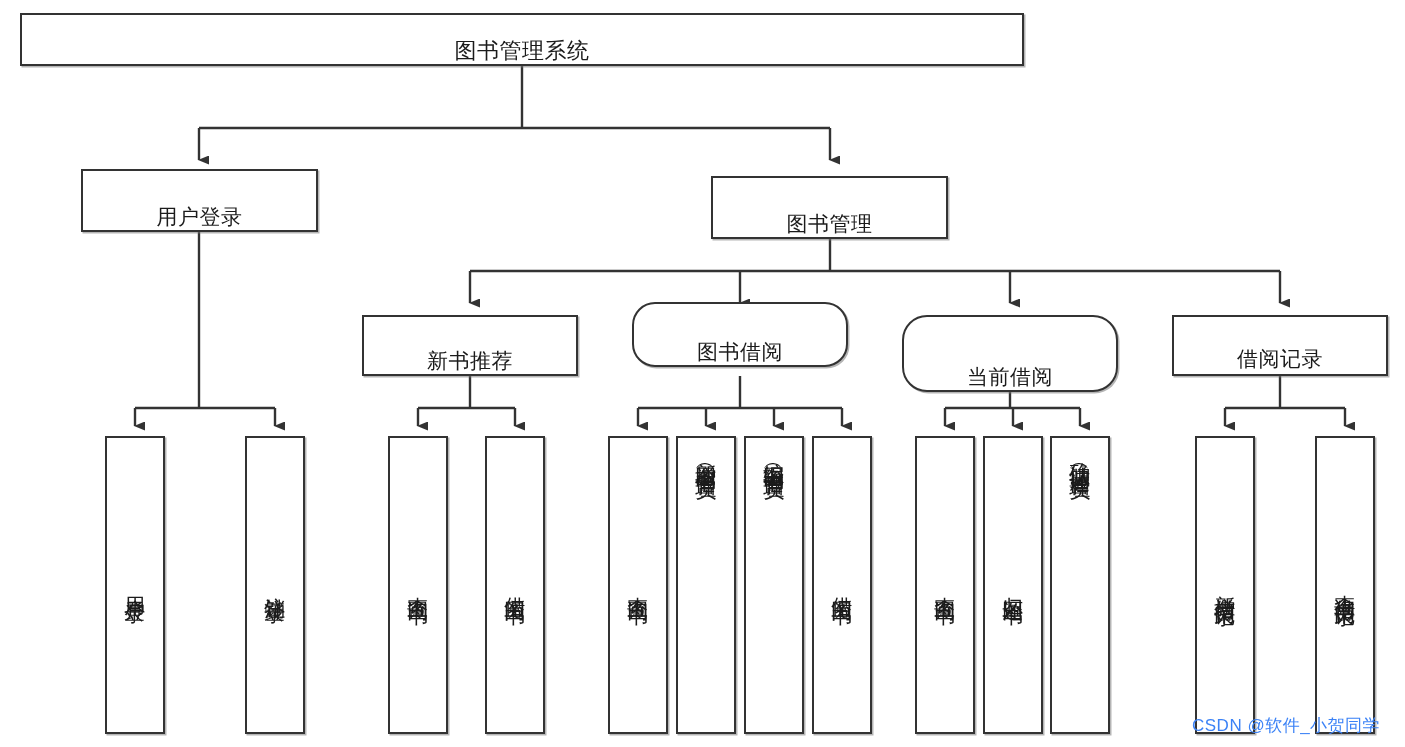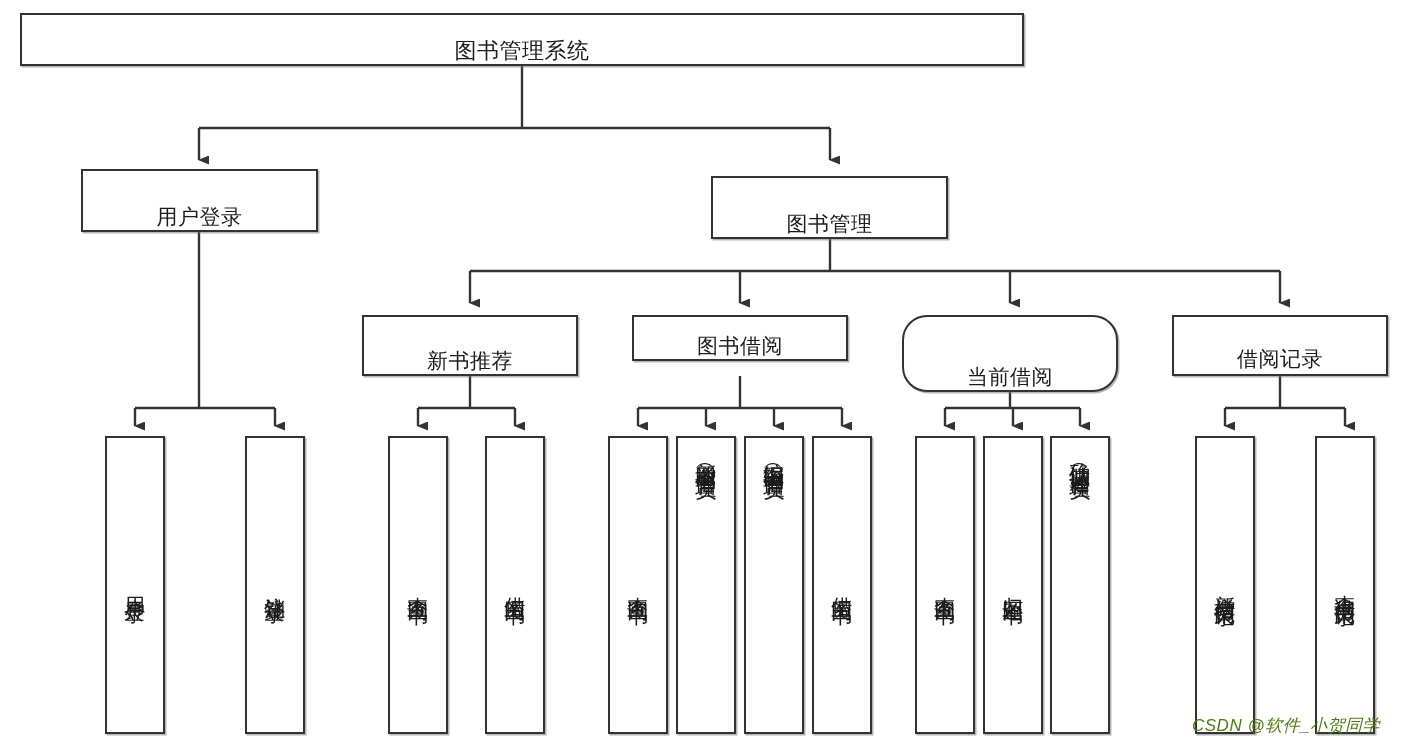--- a/index.html
+++ b/index.html
@@ -64,25 +64,24 @@
     letter-spacing: 2.5px;
     white-space: nowrap;
   }
   .node.vertical.centered {
     align-items: center;
     padding-top: 0;
   }
   .watermark {
     position: absolute;
     font-size: 17px;
-    color: #4d7c0f;
+    color: #3b82f6;
     white-space: nowrap;
     letter-spacing: 0.5px;
     user-select: none;
-    font-style: italic;
   }
 </style>
 </head>
 <body>
 
 <div id="diagram-canvas">
 
   <svg id="edge-layer" viewBox="0 0 1405 747" xmlns="http://www.w3.org/2000/svg">
     <defs>
       <marker id="arrowhead" markerWidth="9" markerHeight="11" refX="4.5" refY="10" orient="auto" markerUnits="userSpaceOnUse">
@@ -140,21 +139,21 @@
   <div class="node horizontal" style="left:81px; top:169px; width:237px; height:63px;">
     <span class="node-label">用户登录</span>
   </div>
   <div class="node horizontal" style="left:711px; top:176px; width:237px; height:63px;">
     <span class="node-label">图书管理</span>
   </div>
 
   <div class="node horizontal" style="left:362px; top:315px; width:216px; height:61px;">
     <span class="node-label">新书推荐</span>
   </div>
-  <div class="node horizontal" style="left:632px; top:315px; width:216px; height:46px;">
+  <div class="node horizontal" style="left:632px; top:302px; width:216px; height:65px;border-radius:23px;">
     <span class="node-label">图书借阅</span>
   </div>
   <div class="node horizontal" style="left:902px; top:315px; width:216px; height:77px;border-radius:25px;">
     <span class="node-label">当前借阅</span>
   </div>
   <div class="node horizontal" style="left:1172px; top:315px; width:216px; height:61px;font-family:Liberation Mono, monospace;">
     <span class="node-label">借阅记录</span>
   </div>
 
   <div class="node vertical centered" style="left:105px; top:436px; width:60px; height:298px;">

